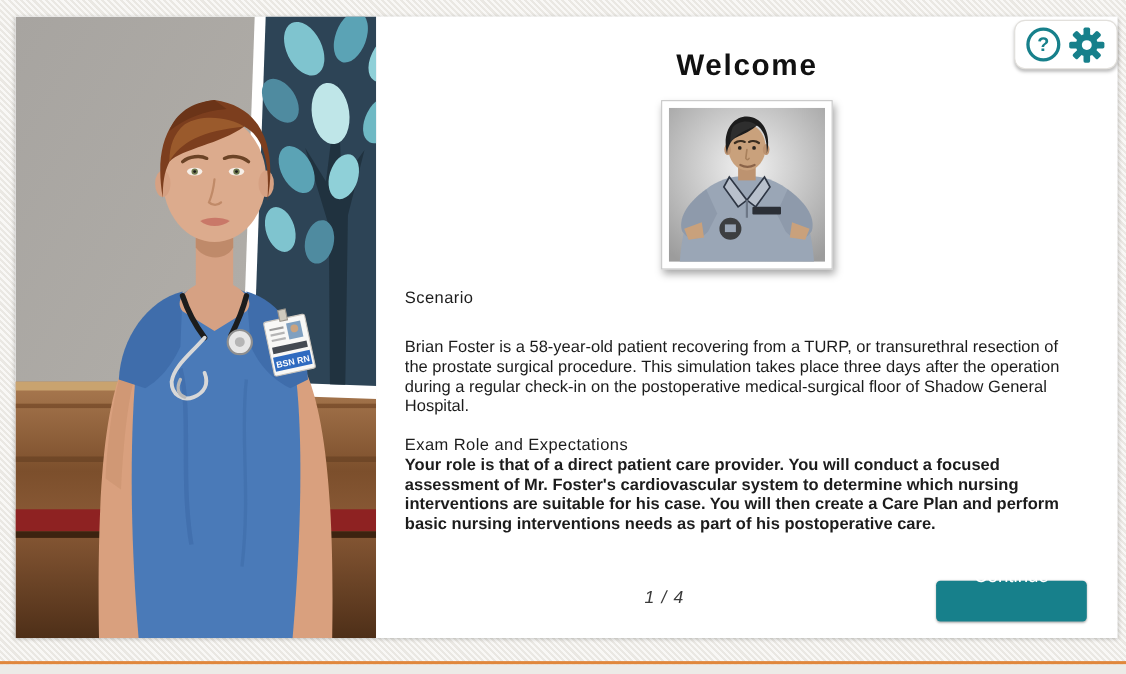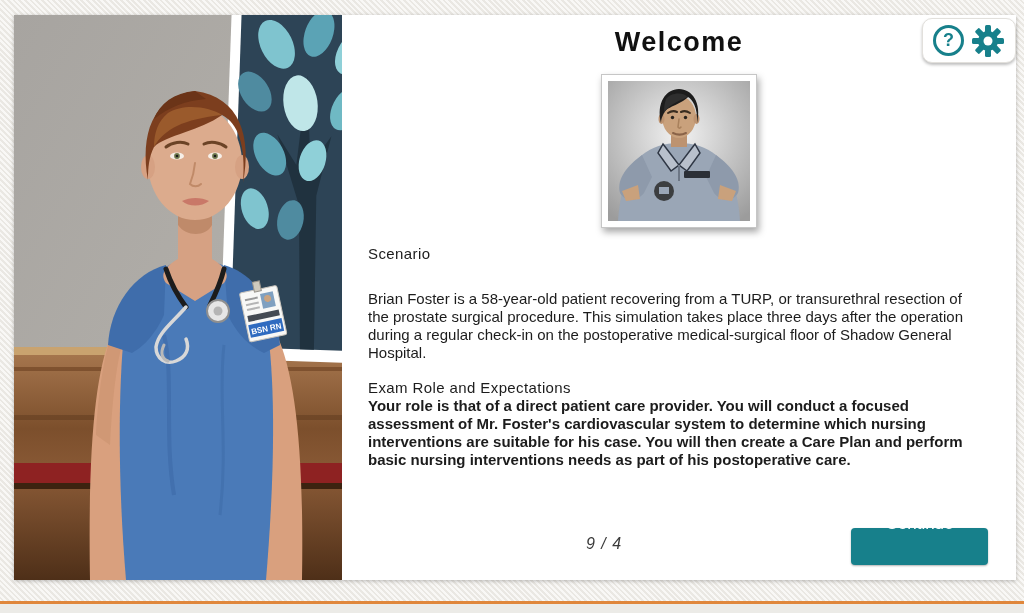--- a/index.html
+++ b/index.html
@@ -37,21 +37,21 @@
   .help-btn {
     width: 31px; height: 31px; border-radius: 50%;
     border: 3px solid #17808b; color: #17808b;
     font-size: 18px; font-weight: bold;
     display: flex; align-items: center; justify-content: center;
     cursor: pointer; background: #fff;
   }
   .gear-btn { width: 34px; height: 34px; cursor: pointer; display: flex; align-items: center; justify-content: center; }
 
   .page-title {
-    text-align: center; margin-top: 12px;
+    text-align: center; margin-top: 29px;
     font-size: 27px; font-weight: bold; letter-spacing: 1.5px; color: #111;
   }
   .photo-frame {
     width: 156px; margin: 16px auto 0;
     background: #fff; border: 1px solid #c6c6c6; padding: 6px;
     box-shadow: 2px 4px 7px rgba(0,0,0,.35);
   }
   .photo-frame svg { display: block; }
 
   .text-col { padding: 0 30px 0 26px; color: #1c1c1c; }
@@ -261,21 +261,21 @@
 
     <div class="text-col">
 
       <h2 class="section-heading">Scenario</h2>
       <p class="paragraph heading-gap">Brian Foster is a 58-year-old patient recovering from a TURP, or transurethral resection of the prostate surgical procedure. This simulation takes place three days after the operation during a regular check-in on the postoperative medical-surgical floor of Shadow General Hospital.</p>
 
       <h2 class="section-heading">Exam Role and Expectations</h2>
       <p class="paragraph tight">Your role is that of a direct patient care provider. You will conduct a focused assessment of Mr. Foster's cardiovascular system to determine which nursing interventions are suitable for his case. You will then create a Care Plan and perform basic nursing interventions needs as part of his postoperative care.</p>
     </div>
 
-    <div class="page-indicator">9 / 4</div>
+    <div class="page-indicator">1 / 4</div>
 
     <button class="continue-btn">
       <span>Continue</span>
       <span class="play-icon">▶</span>
     </button>
 
   </div>
 </div>
 
 <div class="footer-line"></div>

